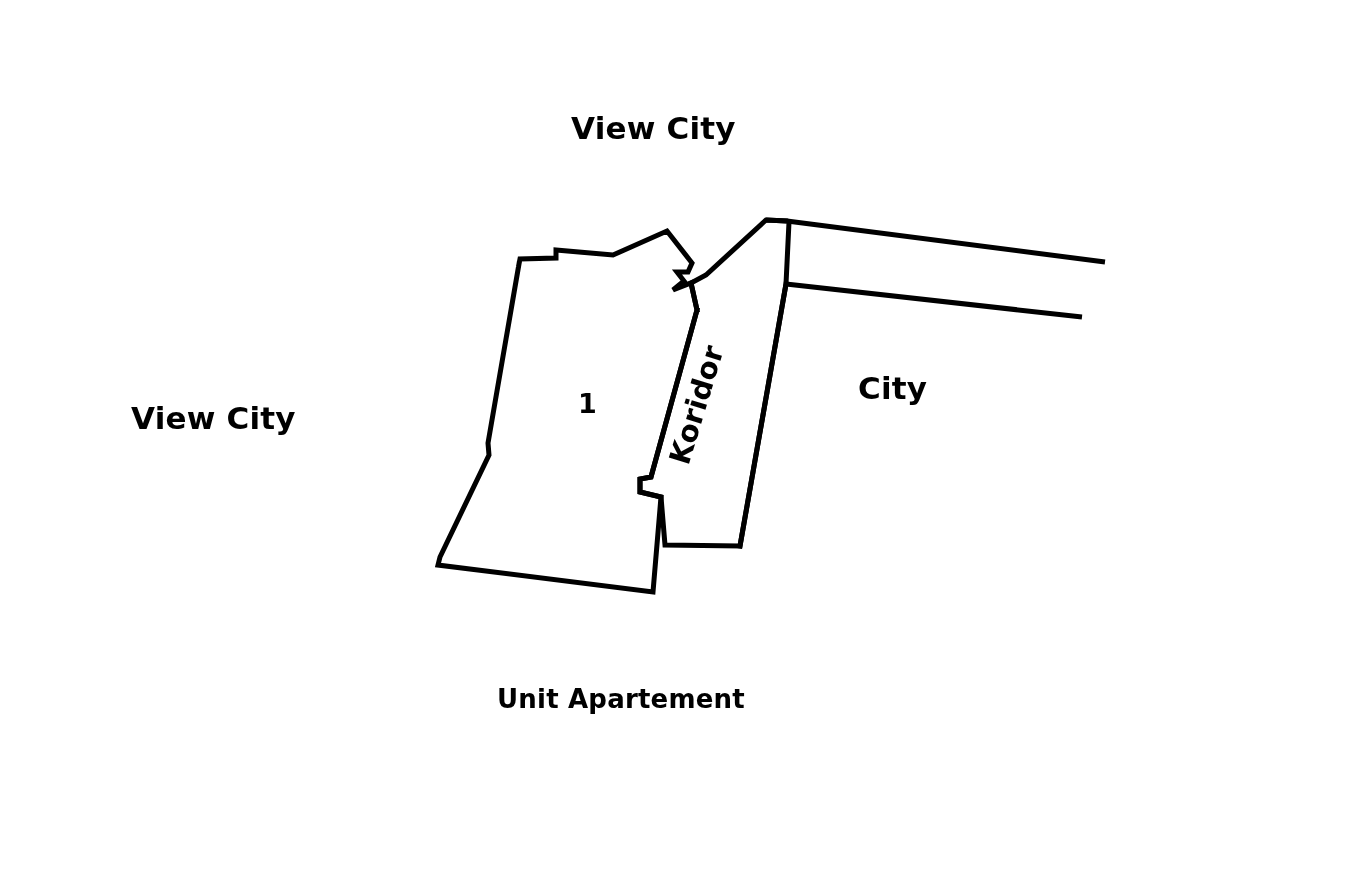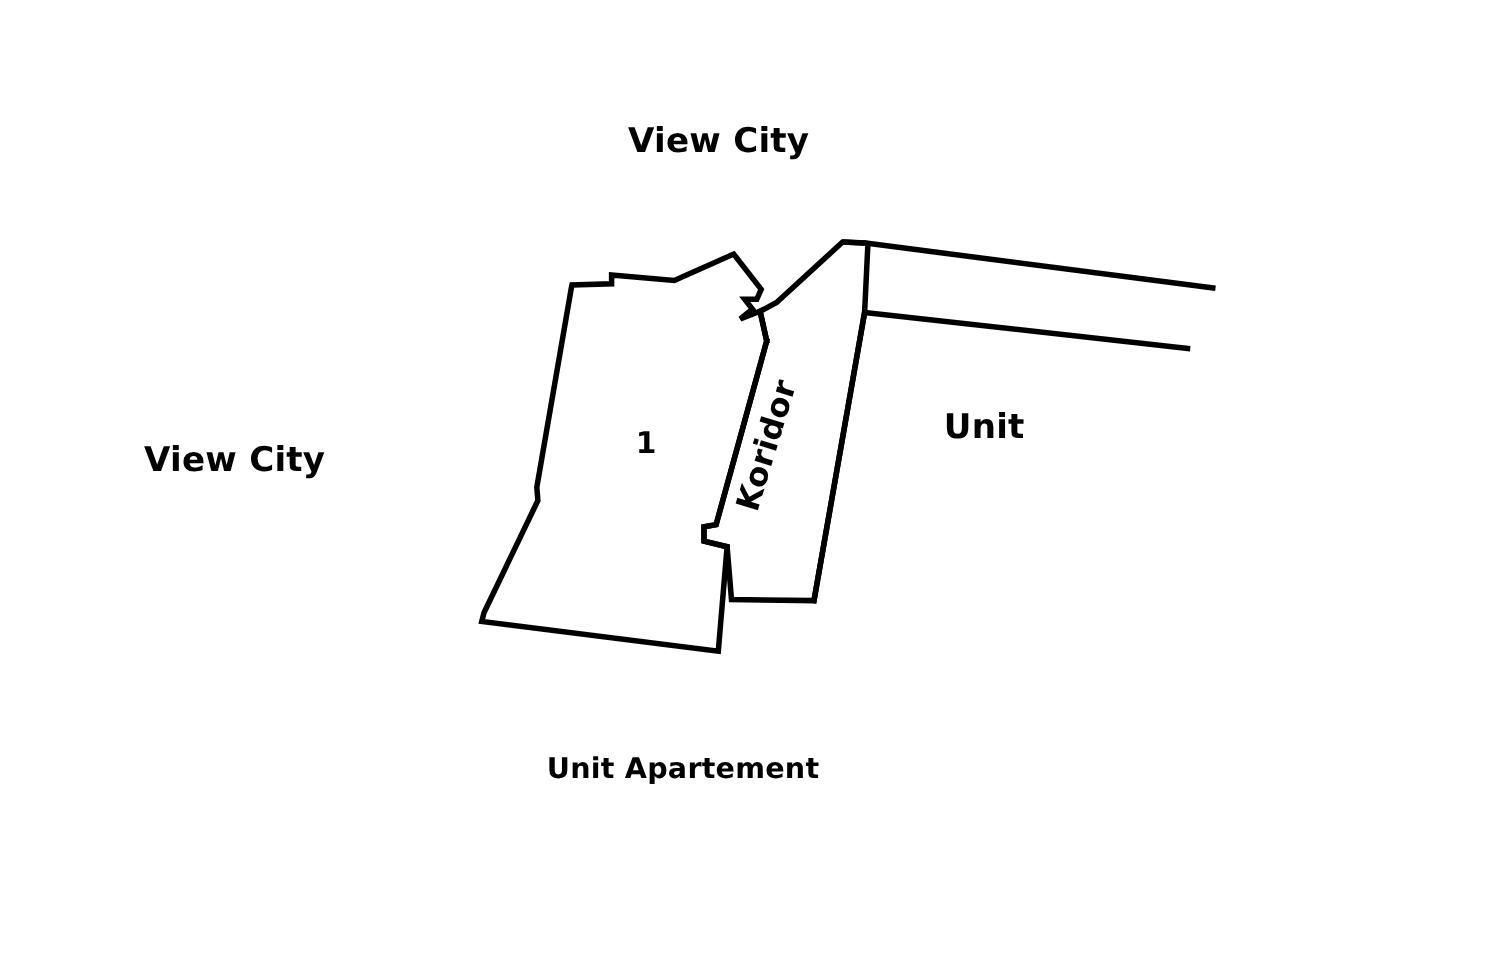--- a/index.html
+++ b/index.html
@@ -85,19 +85,19 @@
 
     <polyline fill="none" stroke="#000000" stroke-width="5" stroke-linejoin="miter" stroke-linecap="butt" points="786,284 1082,317"></polyline>
   </svg>
 
   <div class="plan-label" id="label-view-city-north">View City</div>
 
   <div class="plan-label" id="label-view-city-west">View City</div>
 
   <div class="plan-label" id="label-unit-apartement">Unit Apartement</div>
 
-  <div class="plan-label" id="label-ruko">Unit</div>
+  <div class="plan-label" id="label-ruko">City</div>
 
   <div class="plan-label" id="label-unit-number">1</div>
 
   <div class="plan-label" id="label-koridor">Koridor</div>
 
 </div>
 
 </body></html>

